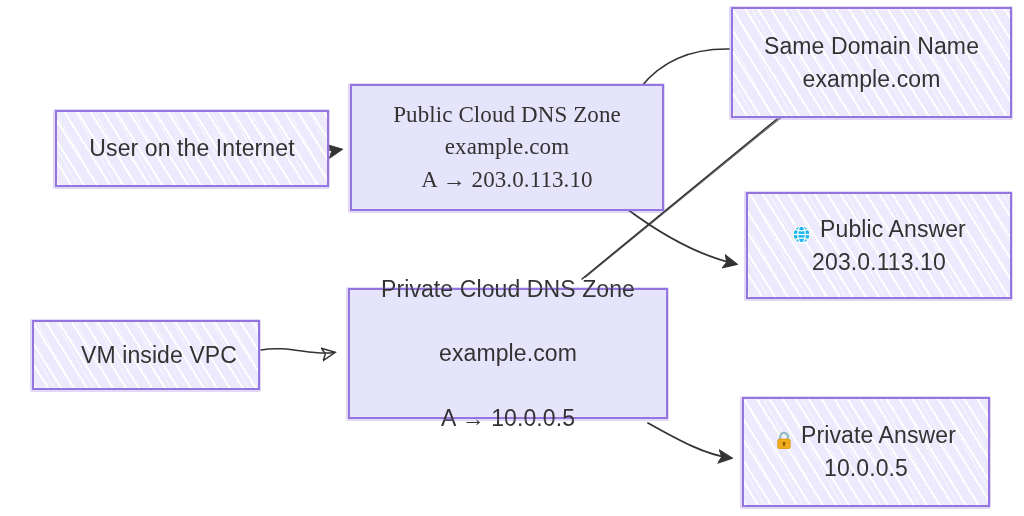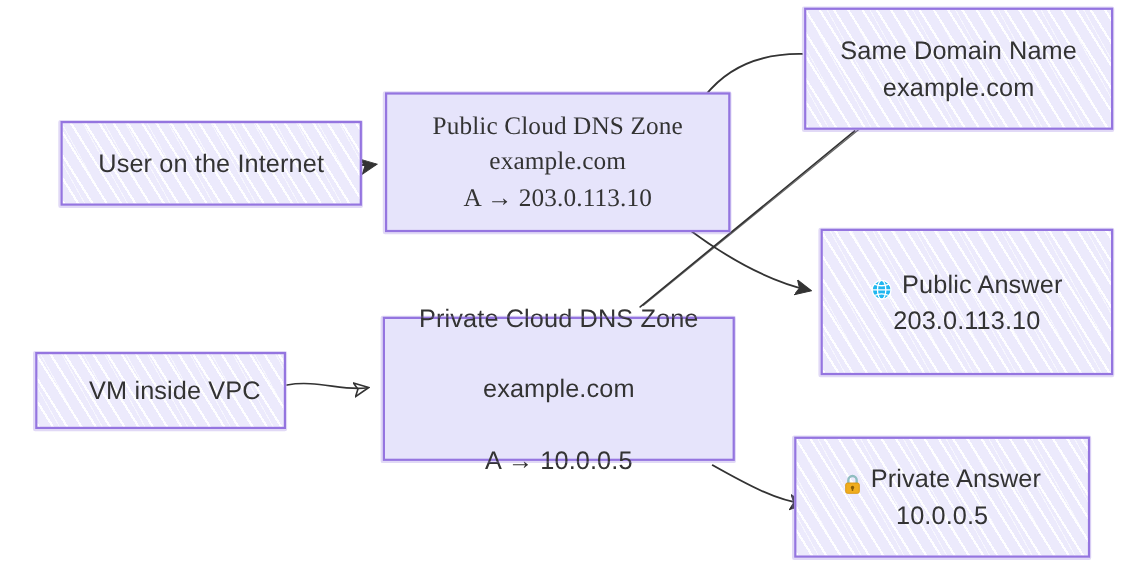--- a/index.html
+++ b/index.html
@@ -145,21 +145,21 @@
     <span class="line">Public Cloud DNS Zone</span>
     <span class="line">example.com</span>
     <span class="line">A →  203.0.113.10</span>
   </div>
 
   <div class="node hatched" style="left:731px; top:7px; width:281px; height:111px;">
     <span class="line">Same Domain Name</span>
     <span class="line">example.com</span>
   </div>
 
-  <div class="node hatched" style="left:746px; top:208px; width:266px; height:133px;">
+  <div class="node hatched" style="left:746px; top:192px; width:266px; height:107px;">
     <span class="line with-icon">
       <span class="globe-icon">
         <svg viewBox="0 0 20 20" width="19" height="19" xmlns="http://www.w3.org/2000/svg">
           <circle cx="10" cy="10" r="9" fill="#1fb6f0"></circle>
           <g fill="none" stroke="#ffffff" stroke-width="1.25">
             <circle cx="10" cy="10" r="9"></circle>
             <ellipse cx="10" cy="10" rx="4" ry="9"></ellipse>
             <line x1="1" y1="10" x2="19" y2="10"></line>
             <path d="M 3 4.6 Q 10 7.6 17 4.6"></path>
             <path d="M 3 15.4 Q 10 12.4 17 15.4"></path>
@@ -174,21 +174,21 @@
   <div class="node hatched" style="left:32px; top:320px; width:228px; height:70px;padding-left:26px;">
     <span class="line">VM inside VPC</span>
   </div>
 
   <div class="node solid" style="left:348px; top:288px; width:320px; height:131px;gap:32px;">
     <span class="line">Private Cloud DNS Zone</span>
     <span class="line">example.com</span>
     <span class="line">A →  10.0.0.5</span>
   </div>
 
-  <div class="node hatched" style="left:722px; top:397px; width:269px; height:110px;">
+  <div class="node hatched" style="left:742px; top:397px; width:248px; height:110px;">
     <span class="line with-icon">
       <span class="lock-icon">
         <svg viewBox="0 0 16 19" width="16" height="19" xmlns="http://www.w3.org/2000/svg">
           <path d="M 4.2 8.5 V 5.6 a 3.8 3.8 0 0 1 7.6 0 V 8.5" fill="none" stroke="#8fbdc0" stroke-width="2.2"></path>
           <rect x="1.8" y="8.1" width="12.4" height="9.4" rx="1.6" fill="#f0ad1e"></rect>
           <rect x="1.8" y="8.1" width="12.4" height="9.4" rx="1.6" fill="none" stroke="#d8930a" stroke-width="0.8"></rect>
           <circle cx="8" cy="12.2" r="1.5" fill="#8a5d06"></circle>
           <rect x="7.25" y="12.2" width="1.5" height="3.2" rx="0.7" fill="#8a5d06"></rect>
         </svg>
       </span>

